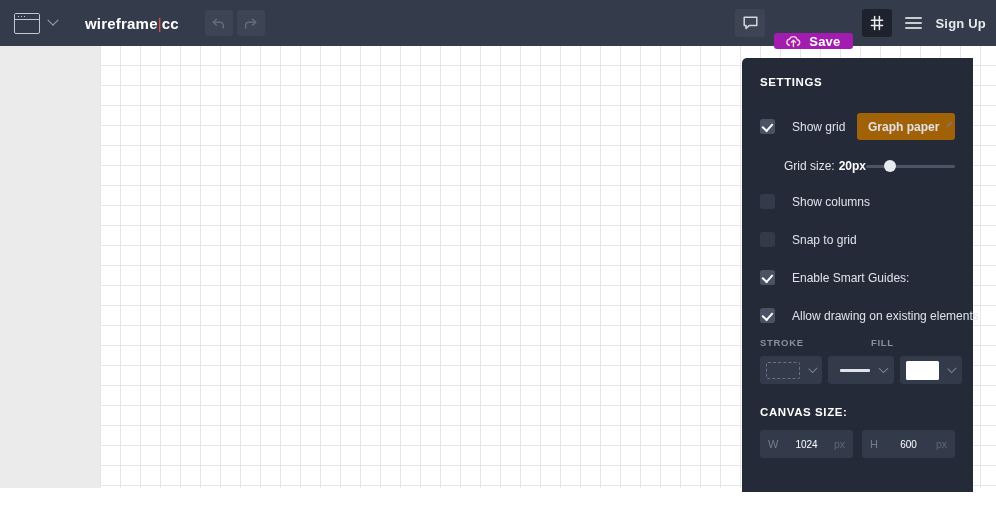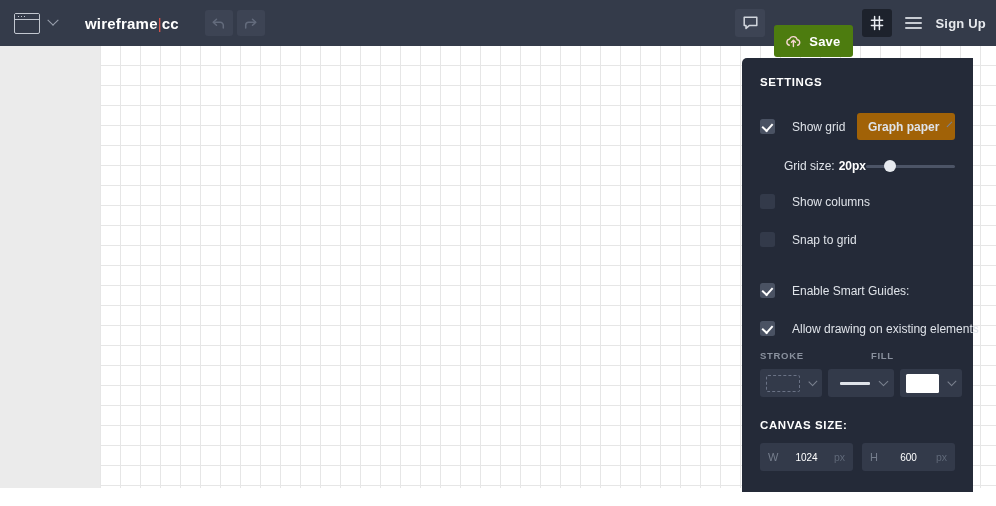--- a/index.html
+++ b/index.html
@@ -90,22 +90,22 @@
     gap: 0; padding-right: 10px;
   }
   .icon-btn {
     width: 30px; height: 28px; border-radius: 3px;
     background: #3d4454;
     display: flex; align-items: center; justify-content: center;
     cursor: pointer; margin-right: 9px;
   }
   .icon-btn.active { background: #1d222c; }
   .save-btn {
-    height: 32px; border-radius: 3px;
-    background: #4d7c0f;
+    height: 16px; border-radius: 3px;
+    background: #a21caf;
     display: flex; align-items: center; gap: 7px;
     padding: 0 13px 0 11px; cursor: pointer; margin-right: 9px; margin-top: 36px;
   }
   .save-btn .lbl {
     font-size: 13px; font-weight: bold; color: #ffffff; letter-spacing: .2px;
   }
   .burger {
     width: 17px; height: 12px; margin-right: 13px; margin-left: 4px;
     display: flex; flex-direction: column; justify-content: space-between;
     cursor: pointer;
@@ -292,21 +292,21 @@
     <div class="row" style="margin-top:21px;">
       <div class="cb"></div>
       <div class="cb-label">Show columns</div>
     </div>
 
     <div class="row" style="margin-top:23px;">
       <div class="cb"></div>
       <div class="cb-label">Snap to grid</div>
     </div>
 
-    <div class="row" style="margin-top:36px;">
+    <div class="row" style="margin-top:23px;">
       <div class="cb on"></div>
       <div class="cb-label">Enable Smart Guides:</div>
     </div>
 
     <div class="row" style="margin-top:23px;">
       <div class="cb on"></div>
       <div class="cb-label">Allow drawing on existing elements</div>
     </div>
 
 

